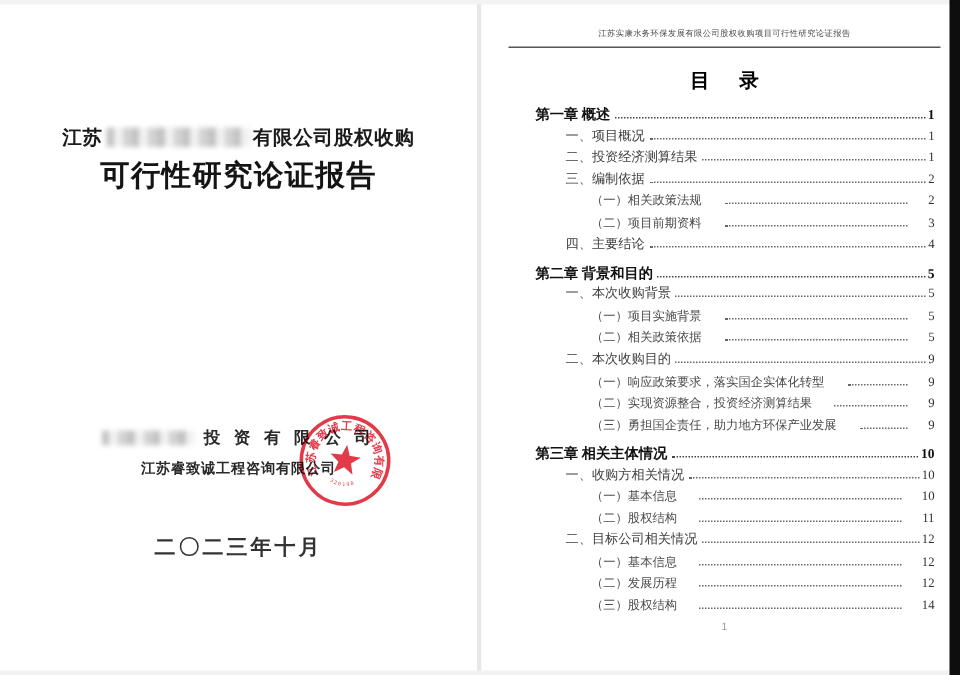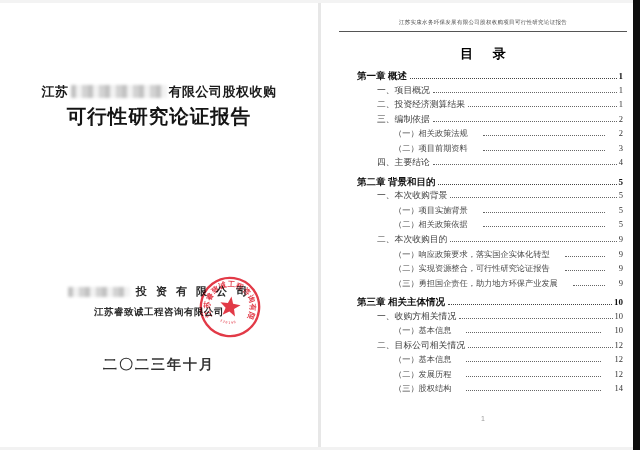--- a/index.html
+++ b/index.html
@@ -169,21 +169,21 @@
     <span class="toc-label">二、本次收购目的</span>
     <span class="dots"></span>
     <span class="toc-page">9</span>
   </div>
           <div class="toc-row lvl2">
     <span class="toc-label">（一）响应政策要求，落实国企实体化转型</span>
     <span class="dots"></span>
     <span class="toc-page">9</span>
   </div>
           <div class="toc-row lvl2">
-    <span class="toc-label">（二）实现资源整合，可行性研究论证报告</span>
+    <span class="toc-label">（二）实现资源整合，投资经济测算结果</span>
     <span class="dots"></span>
     <span class="toc-page">9</span>
   </div>
           <div class="toc-row lvl2">
     <span class="toc-label">（三）勇担国企责任，助力地方环保产业发展</span>
     <span class="dots"></span>
     <span class="toc-page">9</span>
   </div>
           <div class="toc-row lvl0 spaced">
     <span class="toc-label">第三章 相关主体情况</span>
@@ -192,20 +192,25 @@
   </div>
           <div class="toc-row lvl1">
     <span class="toc-label">一、收购方相关情况</span>
     <span class="dots"></span>
     <span class="toc-page">10</span>
   </div>
           <div class="toc-row lvl2">
     <span class="toc-label">（一）基本信息</span>
     <span class="dots"></span>
     <span class="toc-page">10</span>
+  </div>
+          <div class="toc-row lvl2">
+    <span class="toc-label">（二）股权结构</span>
+    <span class="dots"></span>
+    <span class="toc-page">11</span>
   </div>
           <div class="toc-row lvl1">
     <span class="toc-label">二、目标公司相关情况</span>
     <span class="dots"></span>
     <span class="toc-page">12</span>
   </div>
           <div class="toc-row lvl2">
     <span class="toc-label">（一）基本信息</span>
     <span class="dots"></span>
     <span class="toc-page">12</span>

